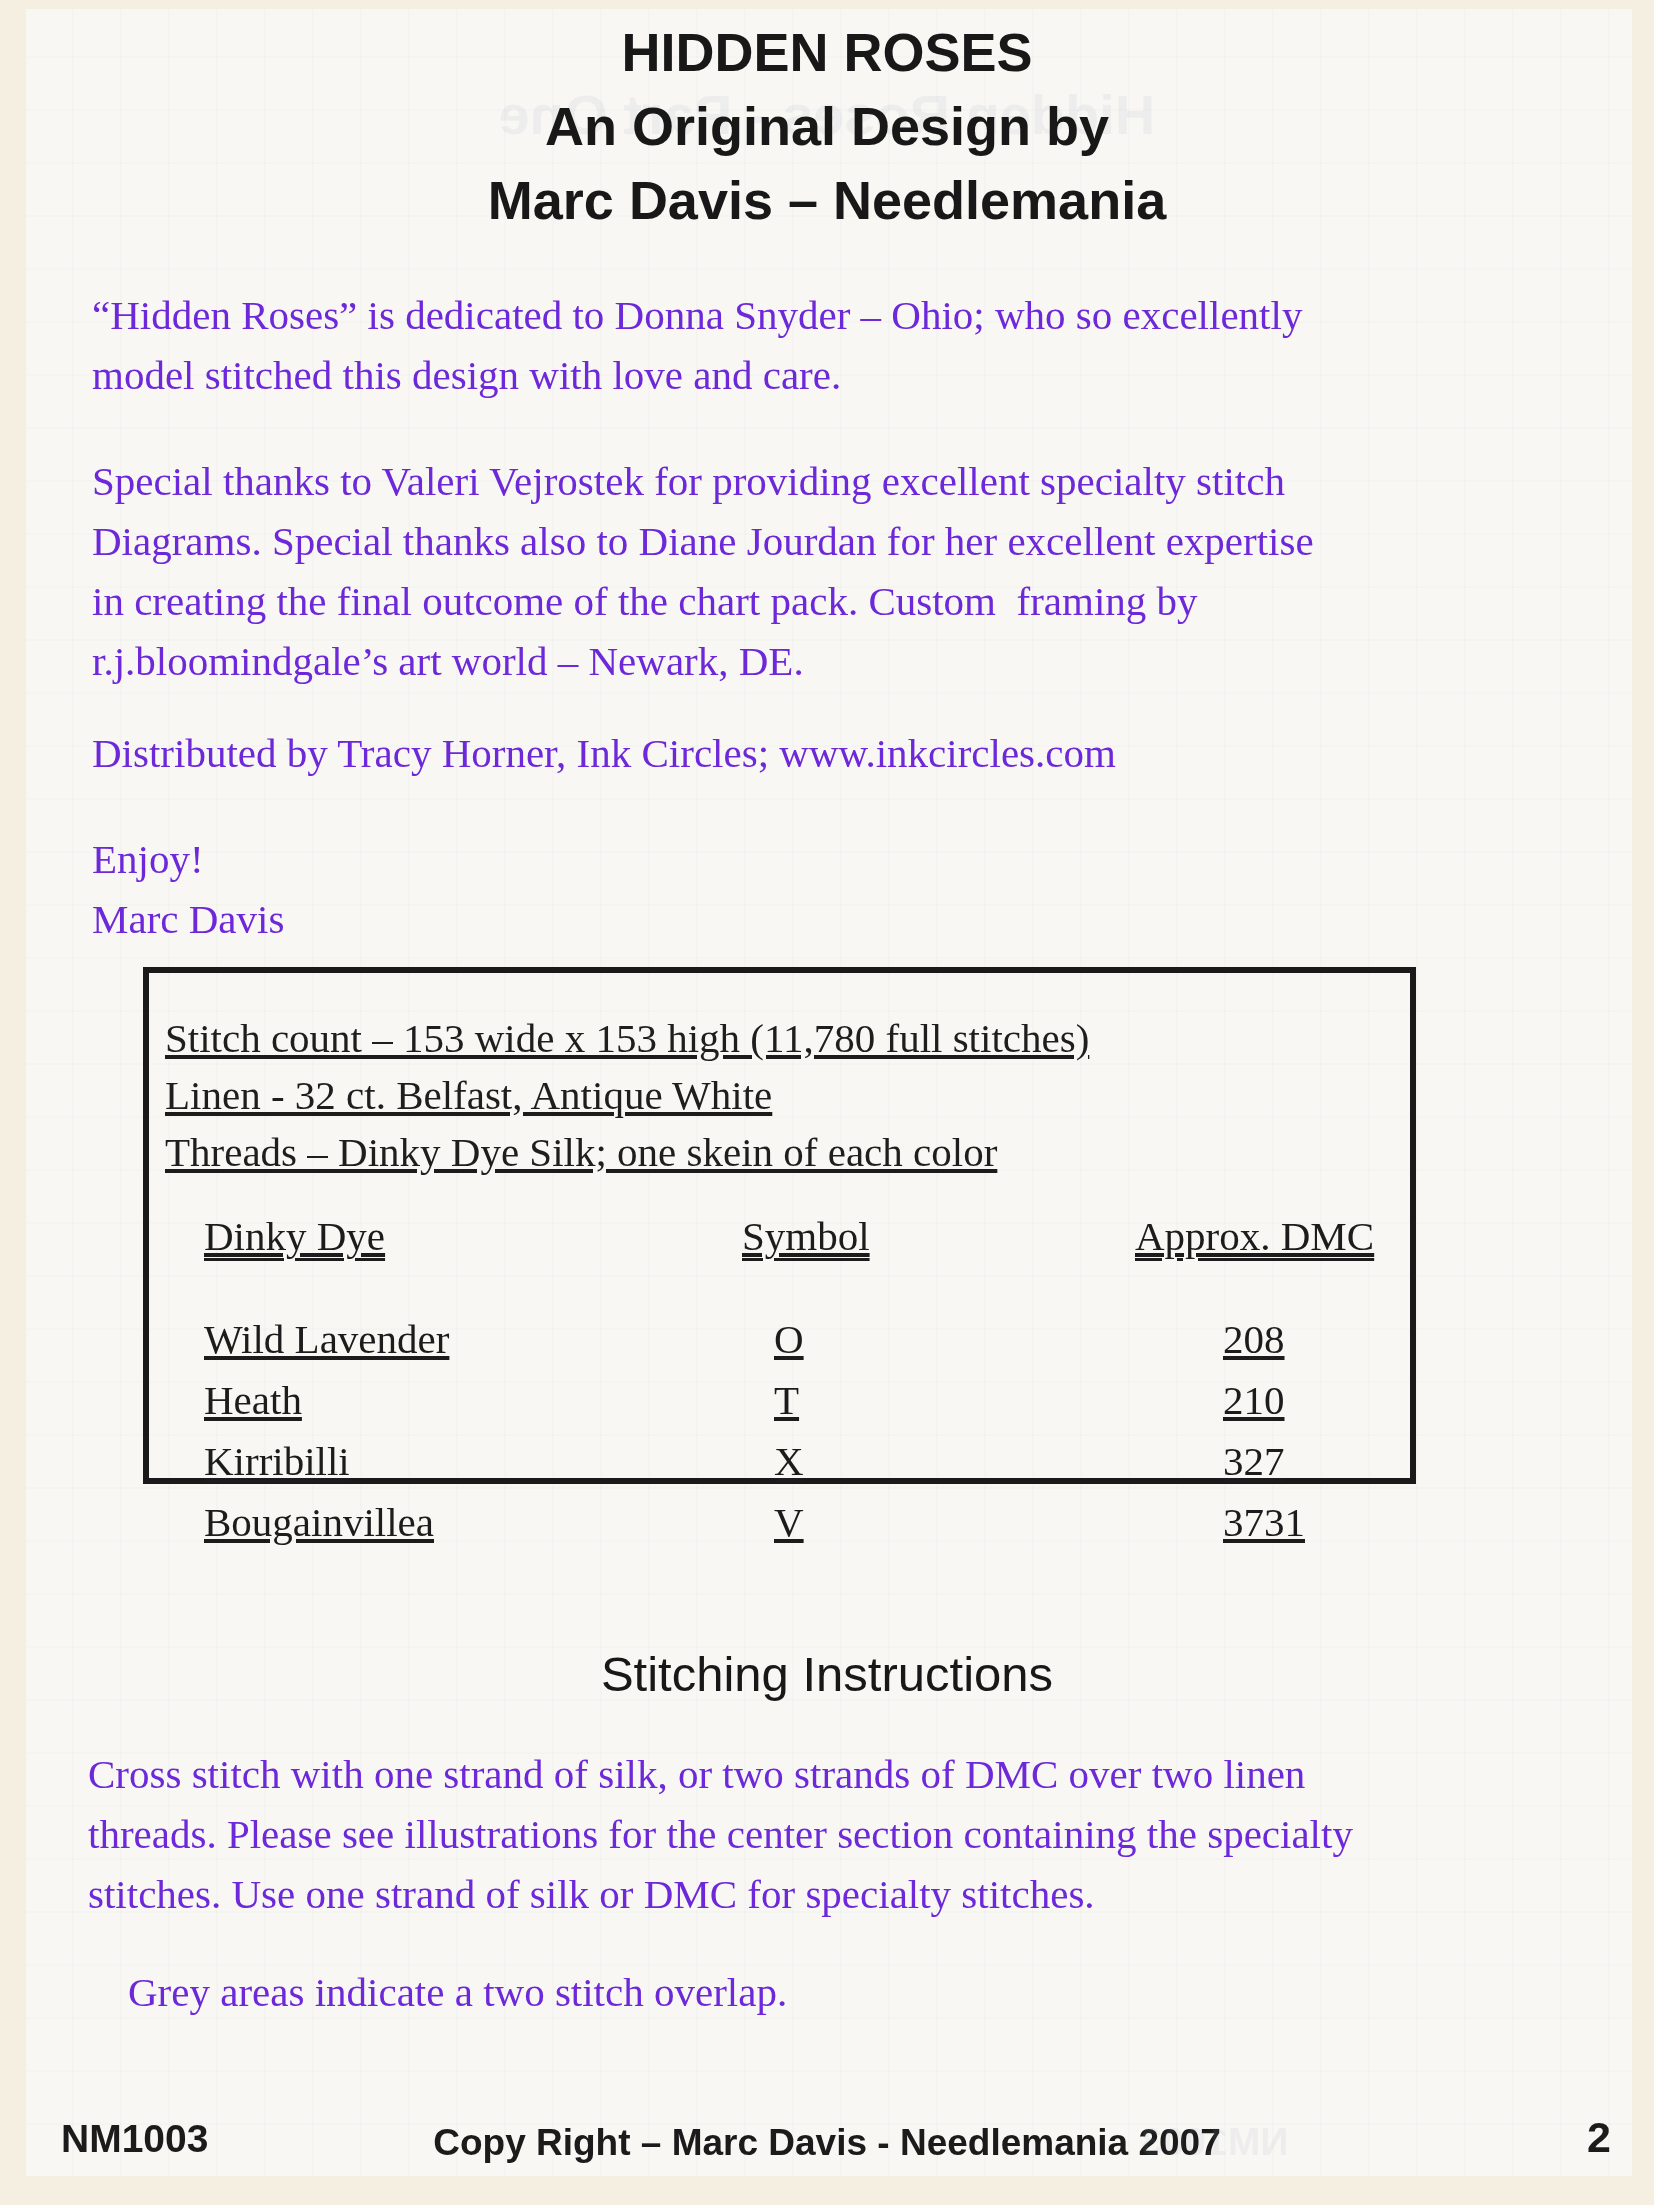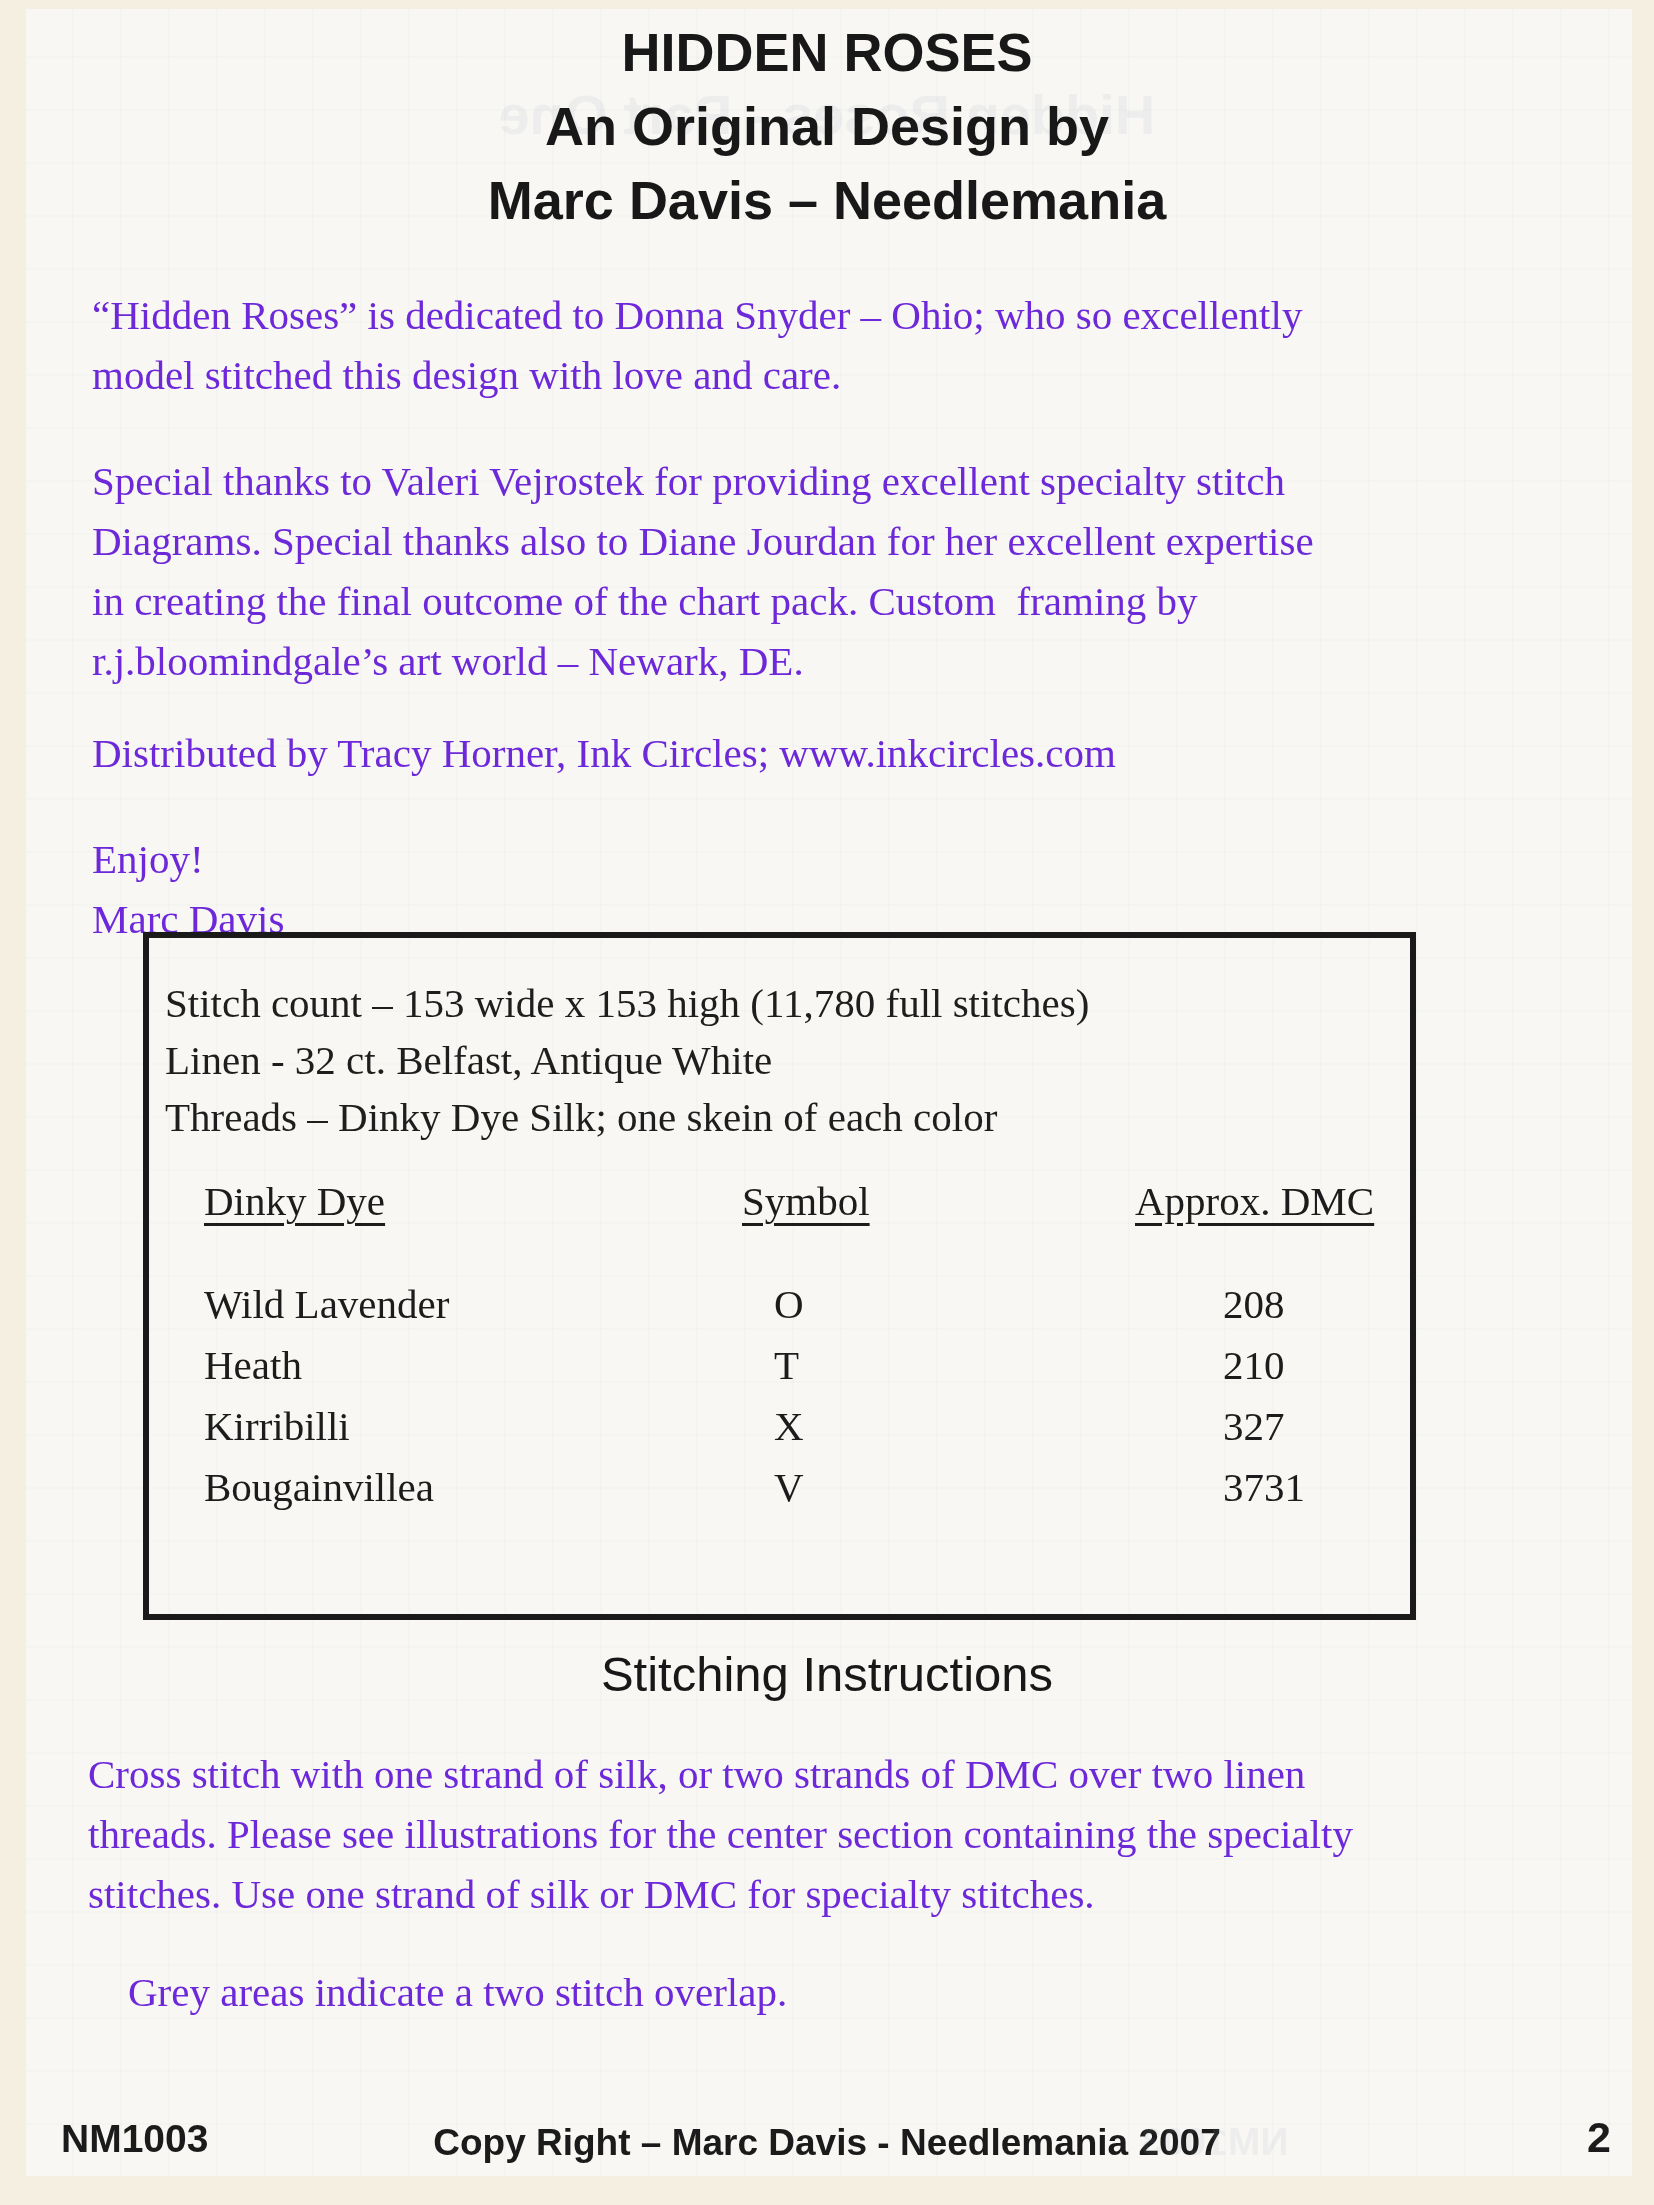--- a/index.html
+++ b/index.html
@@ -49,23 +49,24 @@
     line-height: 60px;
     white-space: pre-wrap;
     color: #6d28d9;
   }
   .p-dedication { top: 285px; }
   .p-thanks     { top: 451px; }
   .p-dist       { top: 723px; }
   .p-signoff    { top: 829px; }
   .spec-box {
     position: absolute;
-    left: 143px; top: 932px;
-    width: 1273px; height: 688px;
+    left: 143px; top: 967px;
+    width: 1273px; height: 517px;
     border: 6.8px solid #1a1a1a;
+    text-decoration: underline;
   }
   .spec-lines {
     padding: 37px 0 0 16px;
     font-size: 41px;
     line-height: 57px;
     white-space: pre-wrap;
     color: #1e1e1e;
   }
   .spec-table { margin: 31px 0 0 16px; }
   .trow { display: grid; grid-template-columns: 497px 434px auto; margin-left: 39px; }

